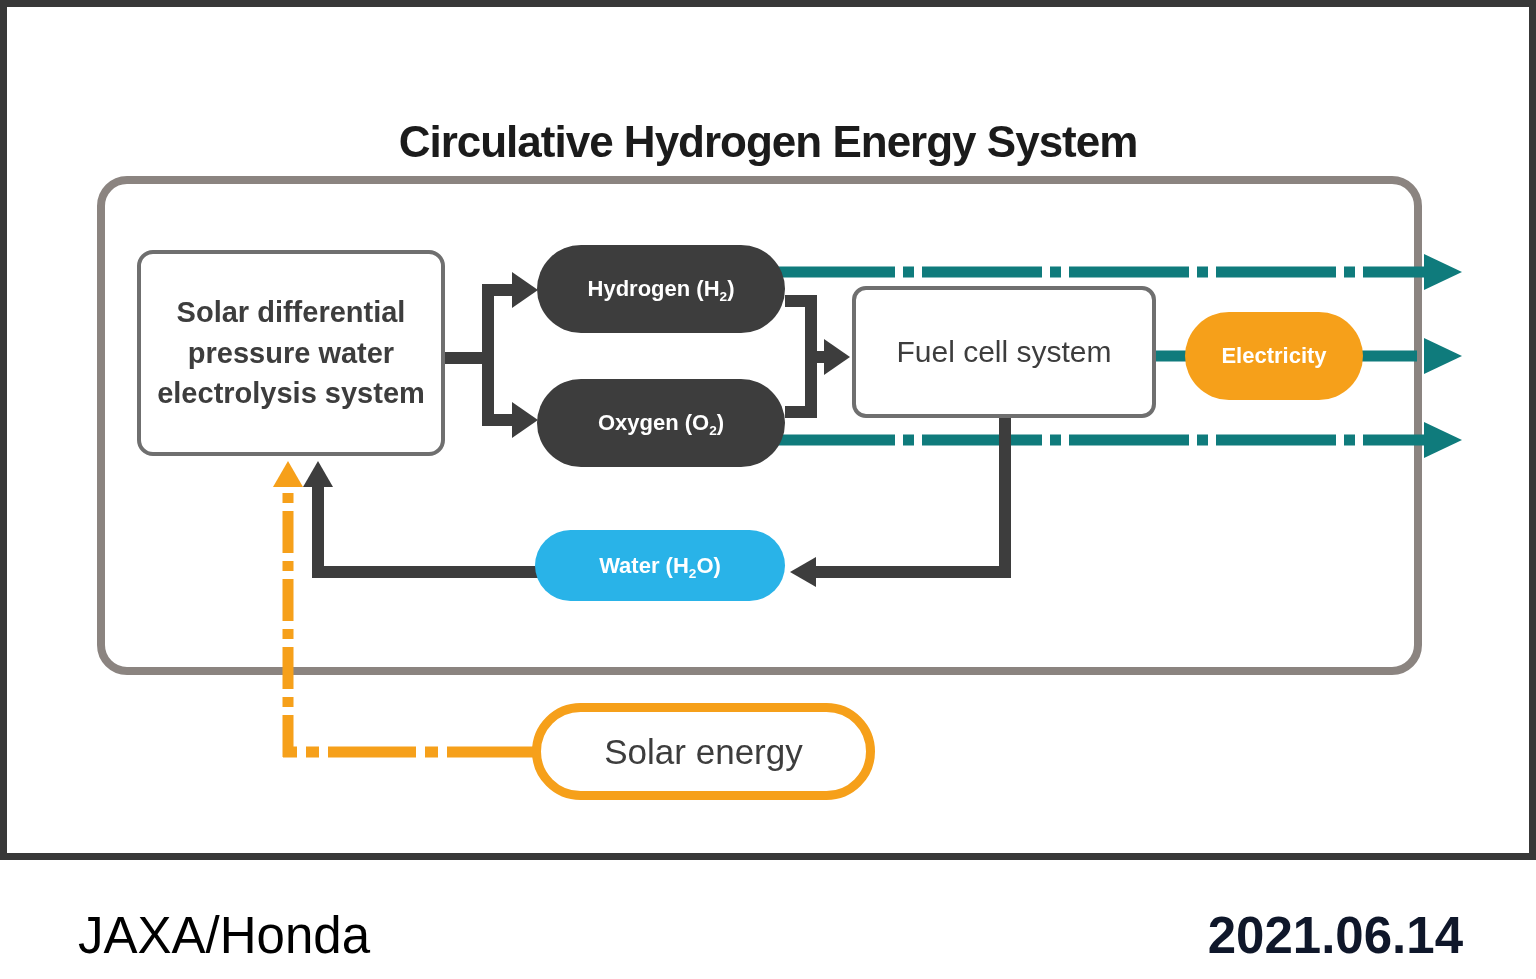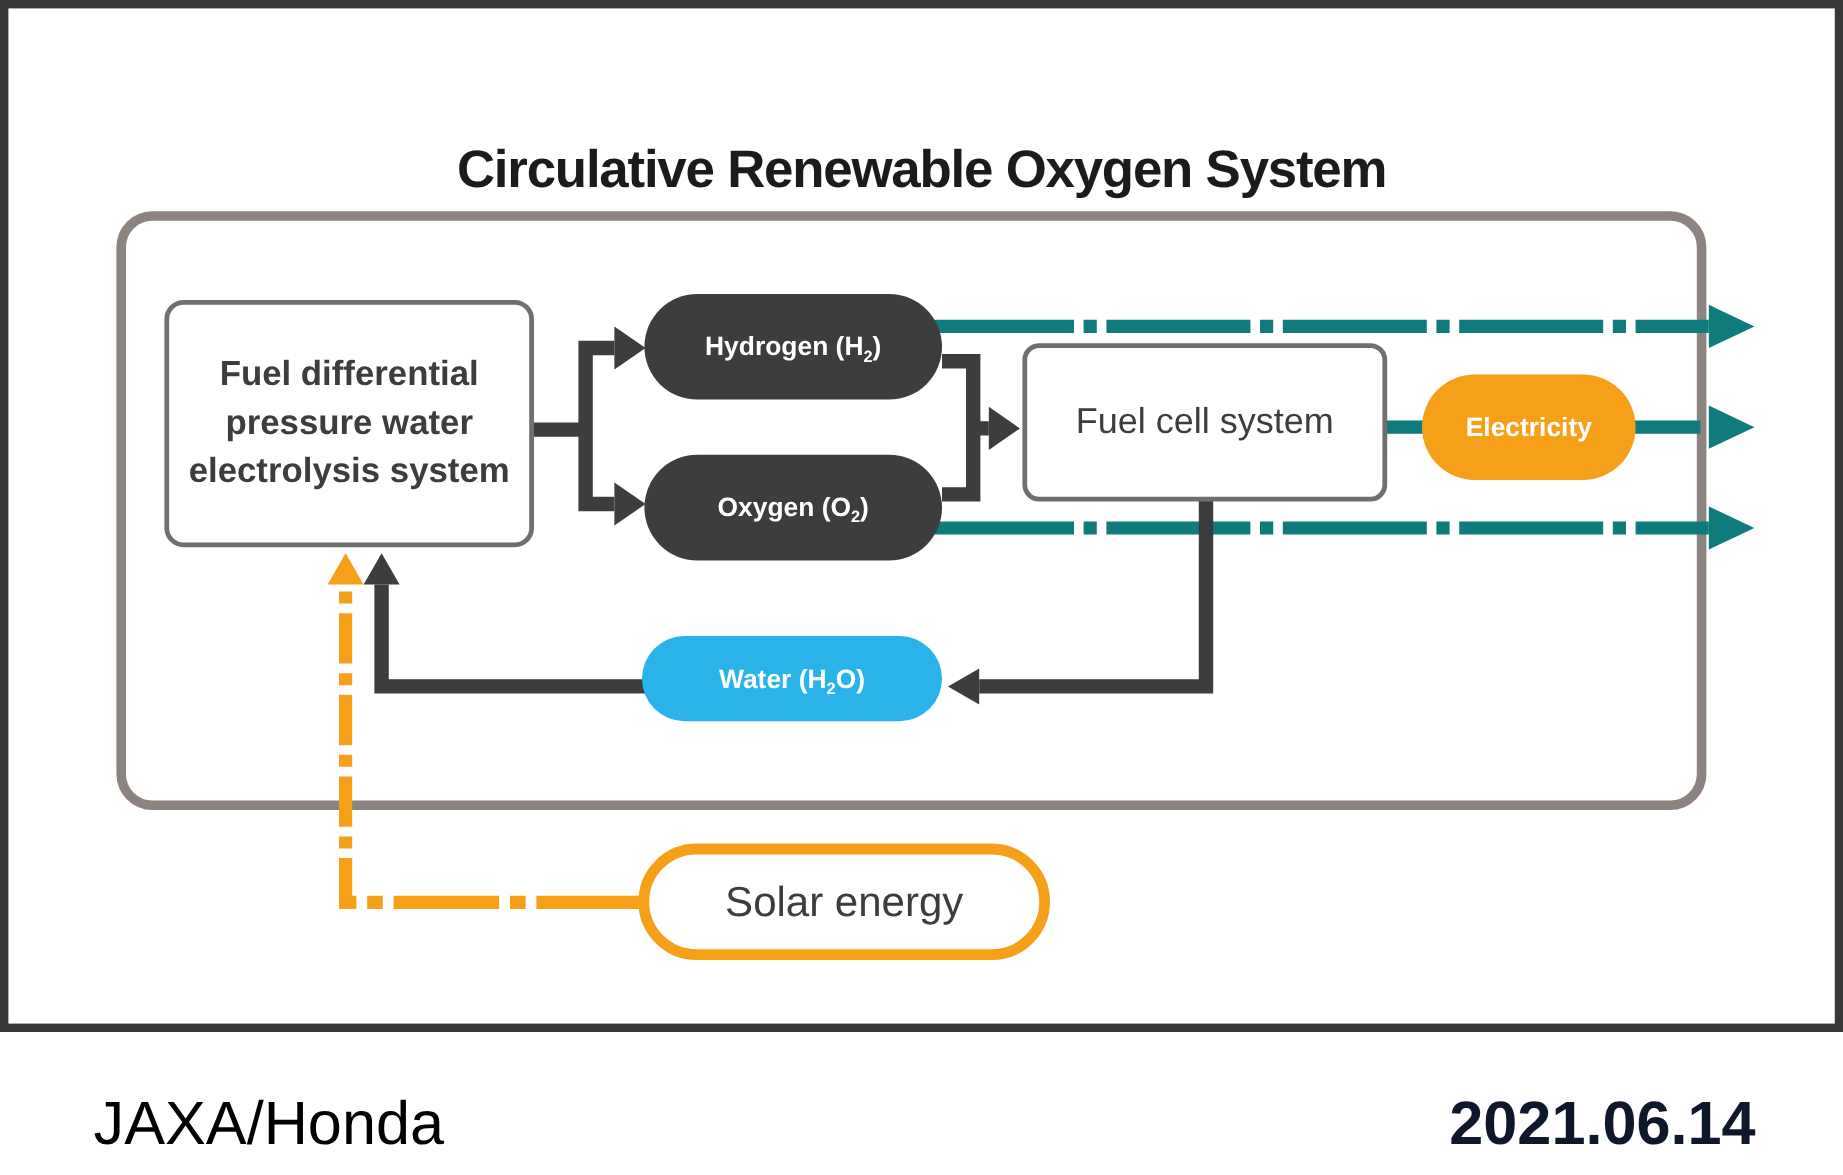--- a/index.html
+++ b/index.html
@@ -58,21 +58,21 @@
     position:absolute;right:73px;top:908px;font-size:51px;color:#0f172a;line-height:1.1;font-weight:bold;
   }
 </style>
 </head>
 <body>
 
 <div id="page">
 
   <div id="main-area"></div>
 
-  <div id="diagram-title">Circulative Renewable Oxygen System</div>
+  <div id="diagram-title">Circulative Hydrogen Energy System</div>
 
   <div id="system-frame"></div>
 
   <svg id="wires" width="1536" height="979" viewBox="0 0 1536 979">
 
     <path class="ln-teal" d="M775 272 H1424"></path>
     <polygon class="ar-teal" points="1424,254 1424,290 1462,272"></polygon>
     <path class="ln-teal" d="M1150 356 H1424"></path>
     <polygon class="ar-teal" points="1424,338 1424,374 1462,356"></polygon>
     <path class="ln-teal" d="M775 440 H1424"></path>
@@ -91,21 +91,21 @@
     <path class="ln-dark" d="M540 572 L318 572 L318 487"></path>
     <polygon class="ar-dark" points="303,487 333,487 318,461"></polygon>
 
     <path class="ln-orange-h" d="M535 752 H283"></path>
     <path class="ln-orange-v" d="M288 757 V487"></path>
     <polygon class="ar-orange" points="273,487 303,487 288,461"></polygon>
   </svg>
 
   <div class="node" id="electrolysis-box">
     <div>
-      <div>Fuel differential</div>
+      <div>Solar differential</div>
       <div>pressure water</div>
       <div>electrolysis system</div>
     </div>
   </div>
 
   <div class="node pill" id="hydrogen-pill">
     <span><span>Hydrogen (H</span><sub>2</sub><span>)</span></span>
   </div>
 
   <div class="node pill" id="oxygen-pill">

